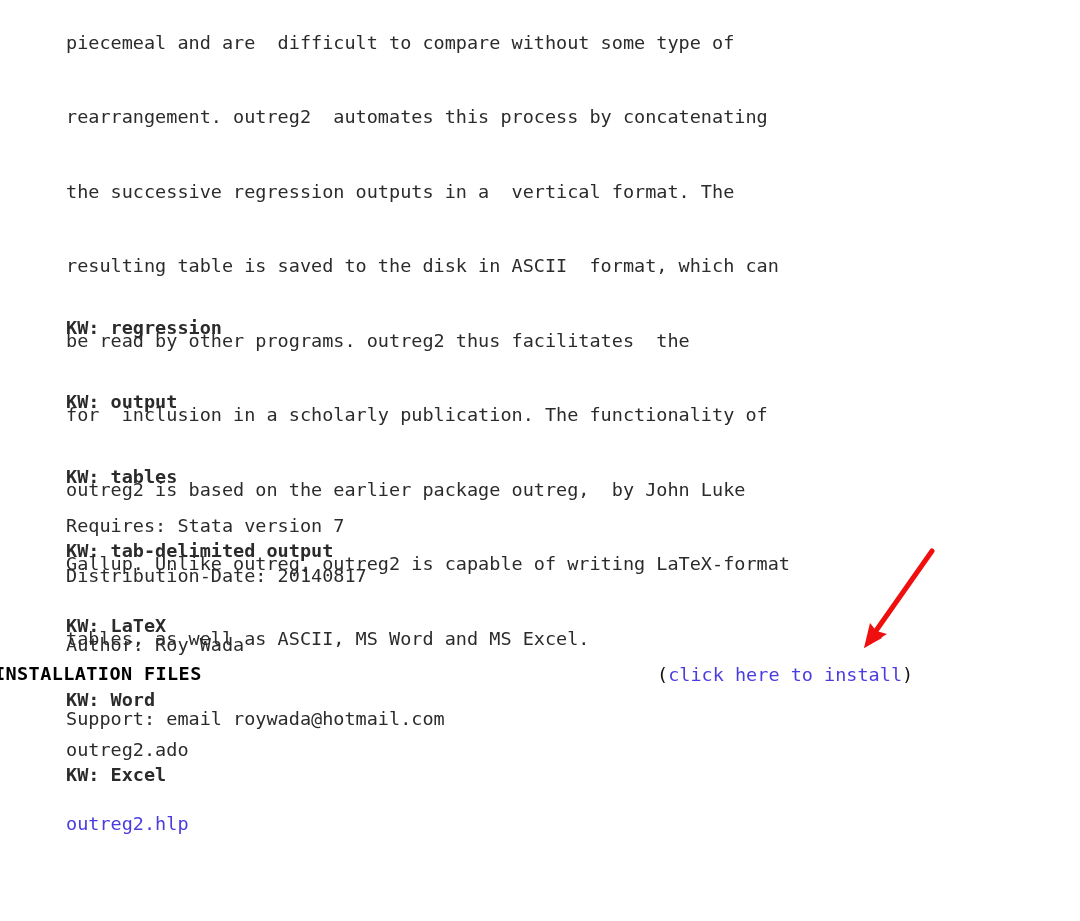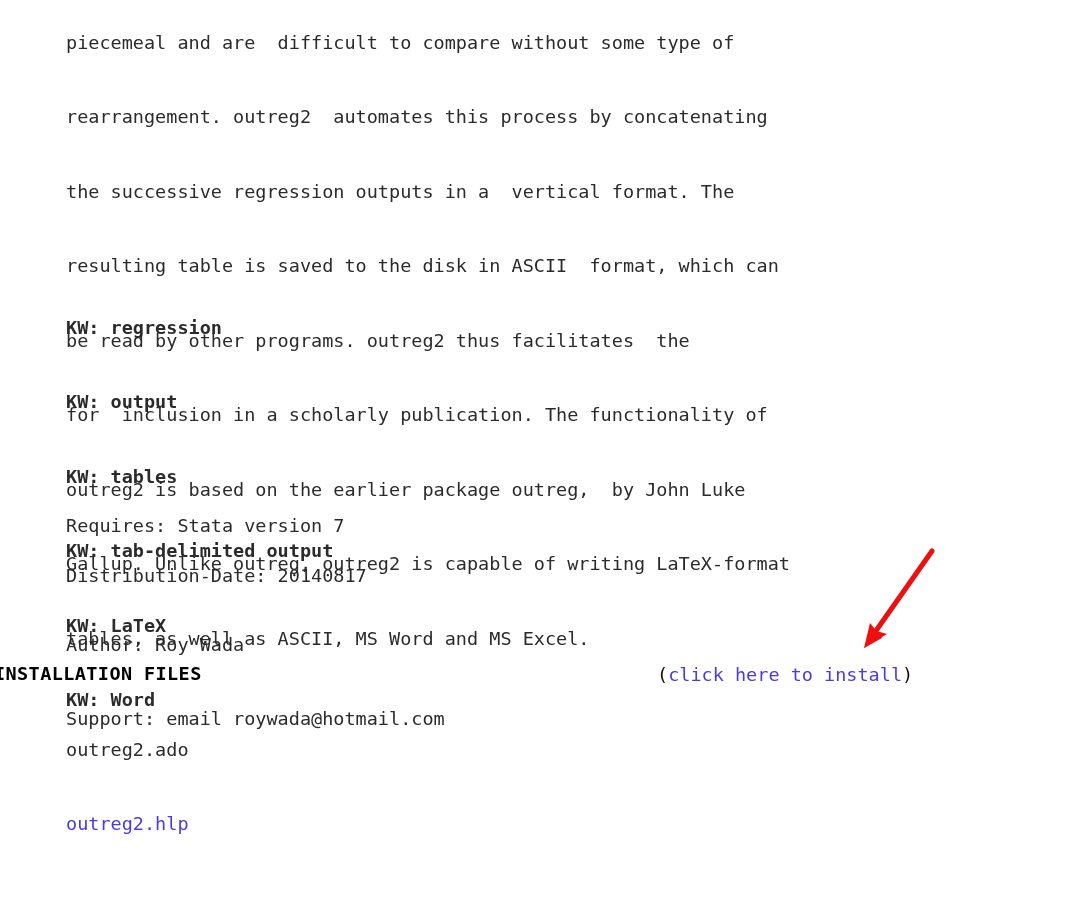--- a/index.html
+++ b/index.html
@@ -168,20 +168,21 @@
     <div class="line">tables, as well as ASCII, MS Word and MS Excel.</div>
   </div>
 
   <div id="kw-block" class="doc">
     <div class="line">KW: regression</div>
     <div class="line">KW: output</div>
     <div class="line">KW: tables</div>
     <div class="line">KW: tab-delimited output</div>
     <div class="line">KW: LaTeX</div>
     <div class="line">KW: Word</div>
+    <div class="line">KW: Excel</div>
   </div>
 
   <div id="requires-block" class="doc">
     <div class="line">Requires: Stata version 7</div>
   </div>
 
   <div id="dist-block" class="doc">
     <div class="line">Distribution-Date: 20140817</div>
   </div>
 

